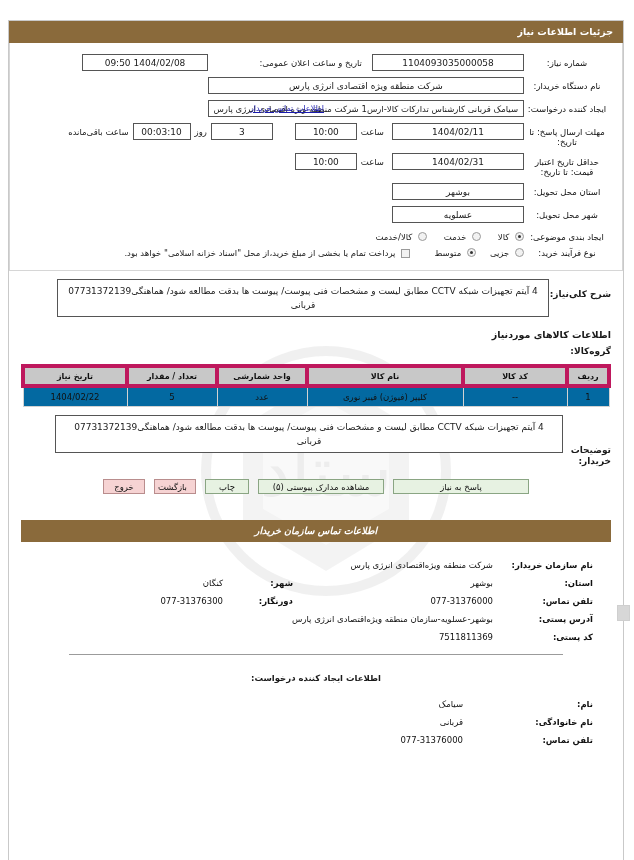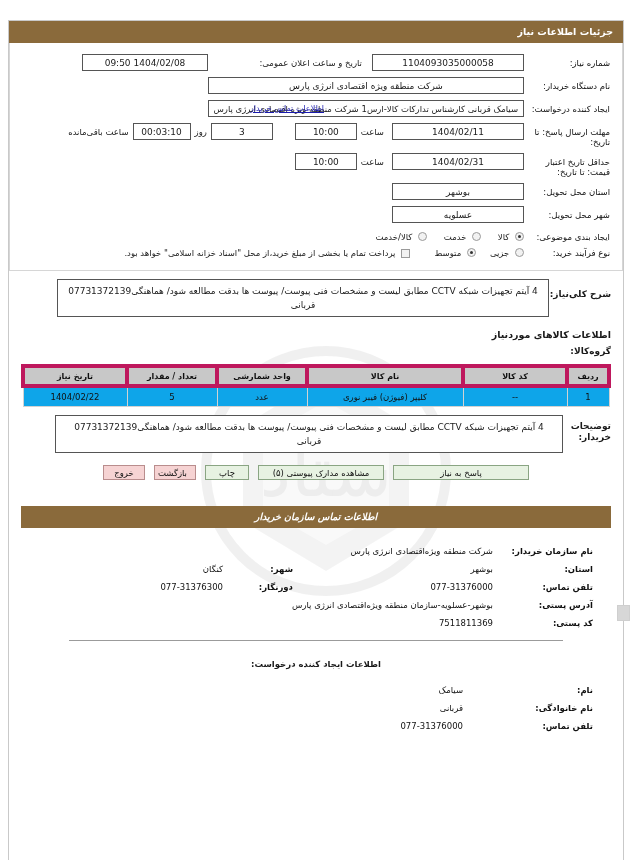--- a/index.html
+++ b/index.html
@@ -73,21 +73,21 @@
   
   .frow {
     display: flex;
     flex-direction: row;
     align-items: flex-start;
     padding: 3px 0;
   }
   .lbl {
     font-size: 8.5px;
     color: #111;
-    text-align: right;
+    text-align: center;
     padding-top: 4px;
     line-height: 11px;
   }
   .fld {
     border: 1px solid #555;
     background: #fff;
     height: 17px;
     line-height: 17px;
     font-size: 9px;
     box-sizing: border-box;
@@ -161,21 +161,21 @@
   table.items th {
     background: #c8c8c8;
     border: 4px solid #be185d;
     font-weight: bold;
     height: 16px;
     color: #111;
     font-size: 8px;
     padding: 0 2px;
   }
   table.items td {
-    background: #0ea5e9;
+    background: #0369a1;
     border: 1px solid #d2d2d2;
     height: 18px;
     text-align: center;
     color: #111;
     padding: 0 2px;
   }
 
   
   .btnrow {
     display: flex;
@@ -353,21 +353,21 @@
               <td>کلیپر (فیوژن) فیبر نوری</td>
               <td>عدد</td>
               <td>5</td>
               <td>1404/02/22</td>
             </tr>
           </tbody>
         </table>
       </div>
 
       <div style="padding:8px 12px 0 12px; display:flex; align-items:flex-start;">
-        <div style="width:48px; font-weight:bold; font-size:9px; padding-top:6px; line-height:11px;">توضیحات خریدار:</div>
+        <div style="width:48px; font-weight:bold; font-size:9px; padding-top:6px; line-height:11px;margin-top:24px;">توضیحات خریدار:</div>
         <div class="bigbox" style="width:508px; min-height:34px;">4 آیتم تجهیزات شبکه CCTV مطابق لیست و مشخصات فنی پیوست/ پیوست ها بدقت  مطالعه شود/ هماهنگی07731372139 قربانی</div>
       </div>
 
       <div class="btnrow" style="padding-top:12px;">
         <div class="btn green" style="width:136px;">پاسخ به نیاز</div>
         <div class="btn green" style="width:126px;">مشاهده مدارک پیوستی (۵)</div>
         <div class="btn green" style="width:44px;">چاپ</div>
         <div class="btn pink" style="width:42px;">بازگشت</div>
         <div class="btn pink" style="width:42px;">خروج</div>
       </div>

